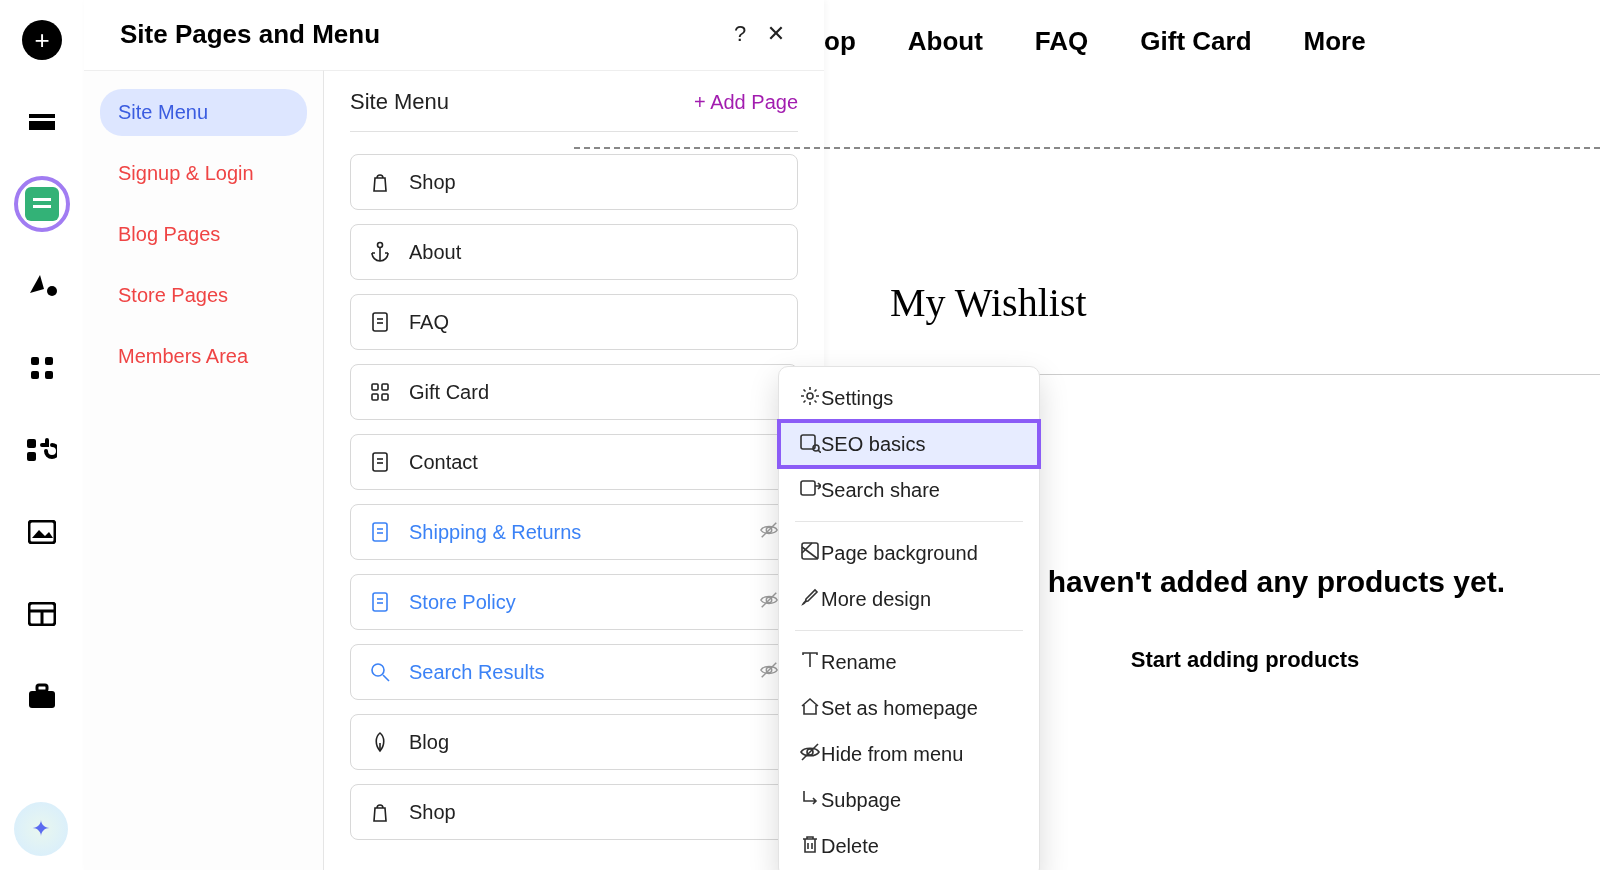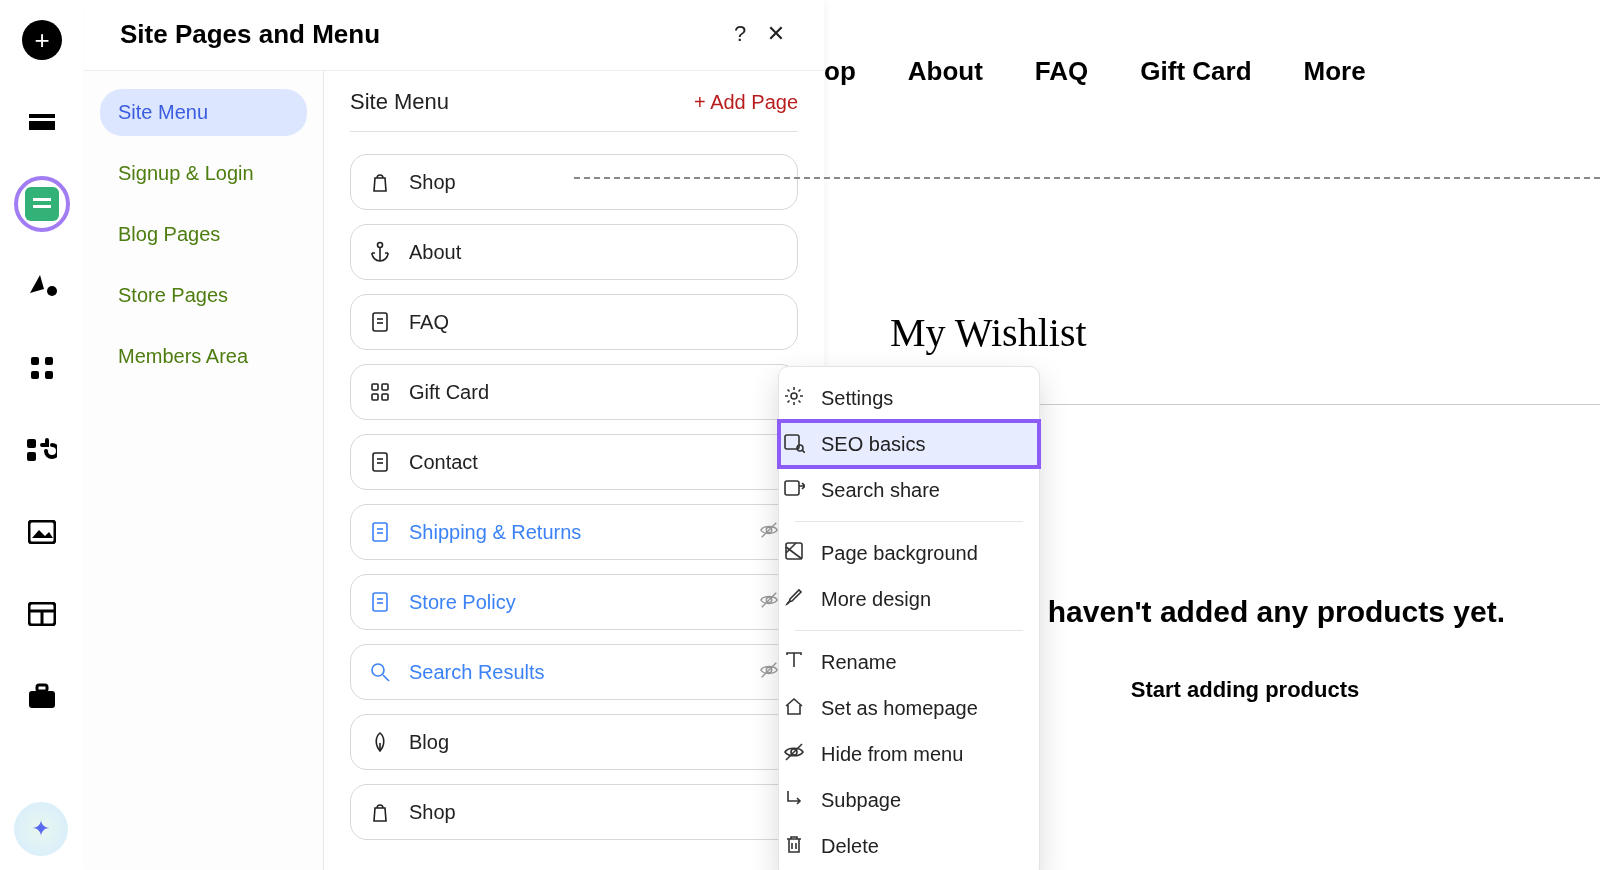--- a/index.html
+++ b/index.html
@@ -96,49 +96,49 @@
   .side-list {
     width: 240px;
     border-right: 1px solid #e5e5e5;
     padding: 18px 16px;
     border-top: 1px solid #eee;
     background:#fdfdfd;
   }
   .side-item {
     font-size: 20px;
     padding: 12px 18px;
-    color:#4d7c0f;
+    color:#ef4444;
     border-radius: 22px;
     margin-bottom: 14px;
     white-space: nowrap;
   }
   .side-item.active {
     background:#dde6ff;
     color:#3a5ce0;
   }
 
   
   .pages-col {
     flex:1;
     padding: 18px 26px 0 26px;
     border-top: 1px solid #eee;
   }
   .pages-head {
     display:flex; align-items:center; justify-content:space-between;
     margin-bottom: 16px;
   }
   .pages-head-title { font-size:22px; color:#222; }
-  .add-page { color:#b91c1c; font-size:20px; }
+  .add-page { color:#a21caf; font-size:20px; }
   .divider { height:1px; background:#e1e1e1; margin-bottom: 22px; }
 
   .page-row {
     display:flex; align-items:center;
     height: 56px;
     border:1px solid #d8d8d8;
-    border-radius: 17px;
+    border-radius: 8px;
     padding: 0 18px;
     margin-bottom: 14px;
     font-size: 20px;
     color:#222;
     position: relative;
   }
   .page-row.muted { color:#3b82f6; }
   .page-icon {
     width: 22px; height:22px; margin-right: 18px;
     display:flex; align-items:center; justify-content:center;
@@ -168,37 +168,37 @@
     background:#fff;
     border:1px solid #e3e3e3;
     border-radius:10px;
     box-shadow: 0 12px 30px rgba(0,0,0,.15);
     padding: 8px 0;
     z-index: 60;
   }
   .ctx-item {
     display:flex; align-items:center;
     height: 46px;
-    padding: 0 4px;
+    padding: 0 20px;
     font-size: 20px;
-    gap: 16px;
+    gap: 0;
     color:#222;
   }
   .ctx-item.highlight {
     background:#e7ecff;
     outline:4px solid #8b5cf6;
     outline-offset:-2px;
   }
   .ctx-item svg { width:22px; height:22px; stroke:#333; fill:none; stroke-width:1.6; }
   .ctx-sep { height:1px; background:#e5e5e5; margin: 8px 16px; }
 
   
   .preview {
     position:absolute; left:824px; top:0; right:0; height:100%;
-    padding-top: 56px;
+    padding-top: 26px;
   }
   .nav-row {
     display:flex; gap:52px; font-size:26px; font-weight:600;
     padding-left: 0; margin-bottom: 90px;
   }
   .dashed { border-top: 2px dashed #888; margin: 0 -60px 0 -250px; }
 
   .wishlist { padding-left: 66px; padding-top: 130px; }
   .wishlist h1 { font-family: Georgia, serif; font-size:40px; font-weight:400; margin-bottom: 36px; }
   .wishlist-sub { font-size:22px; font-weight:600; padding-left:170px; }

